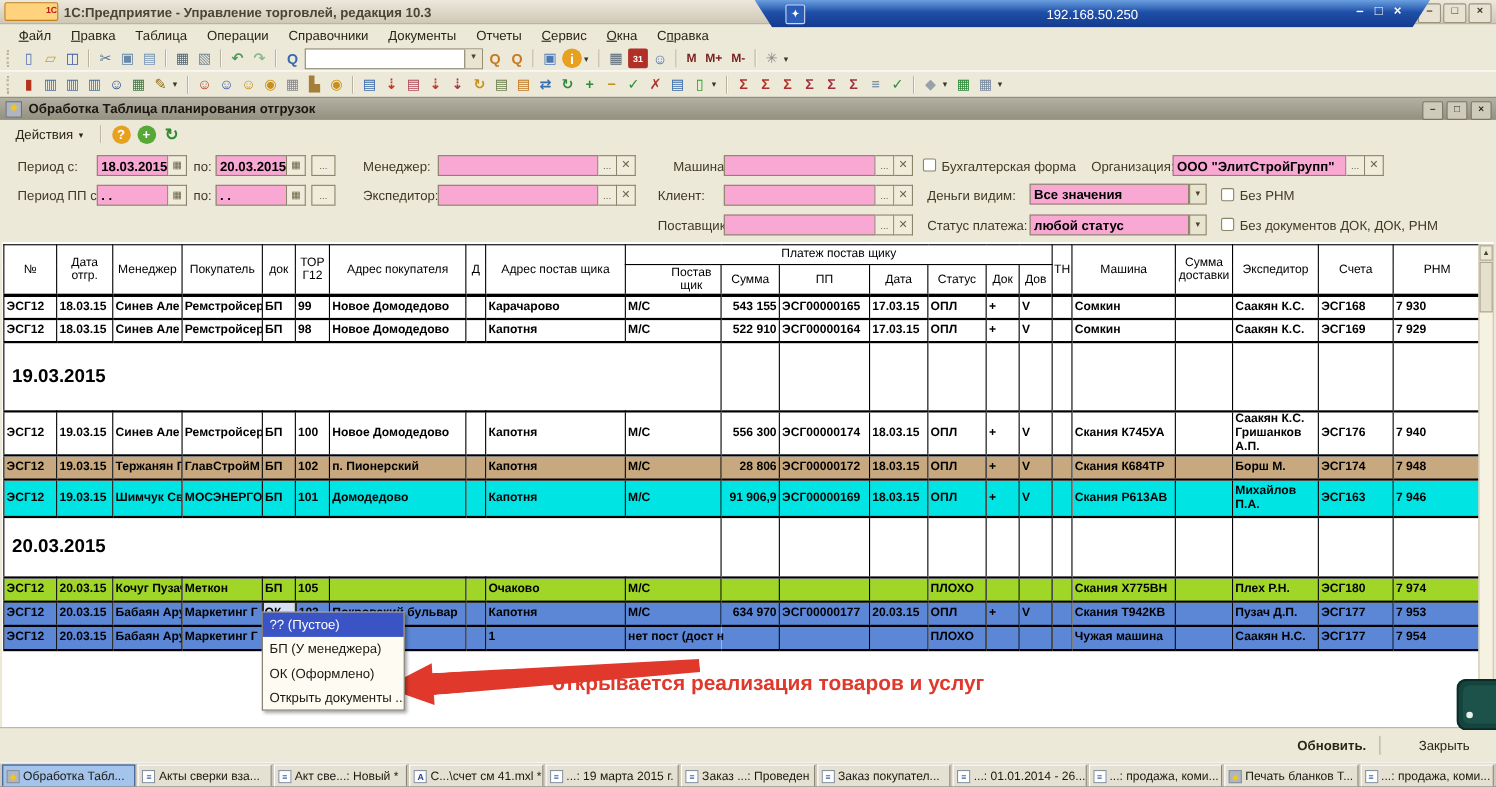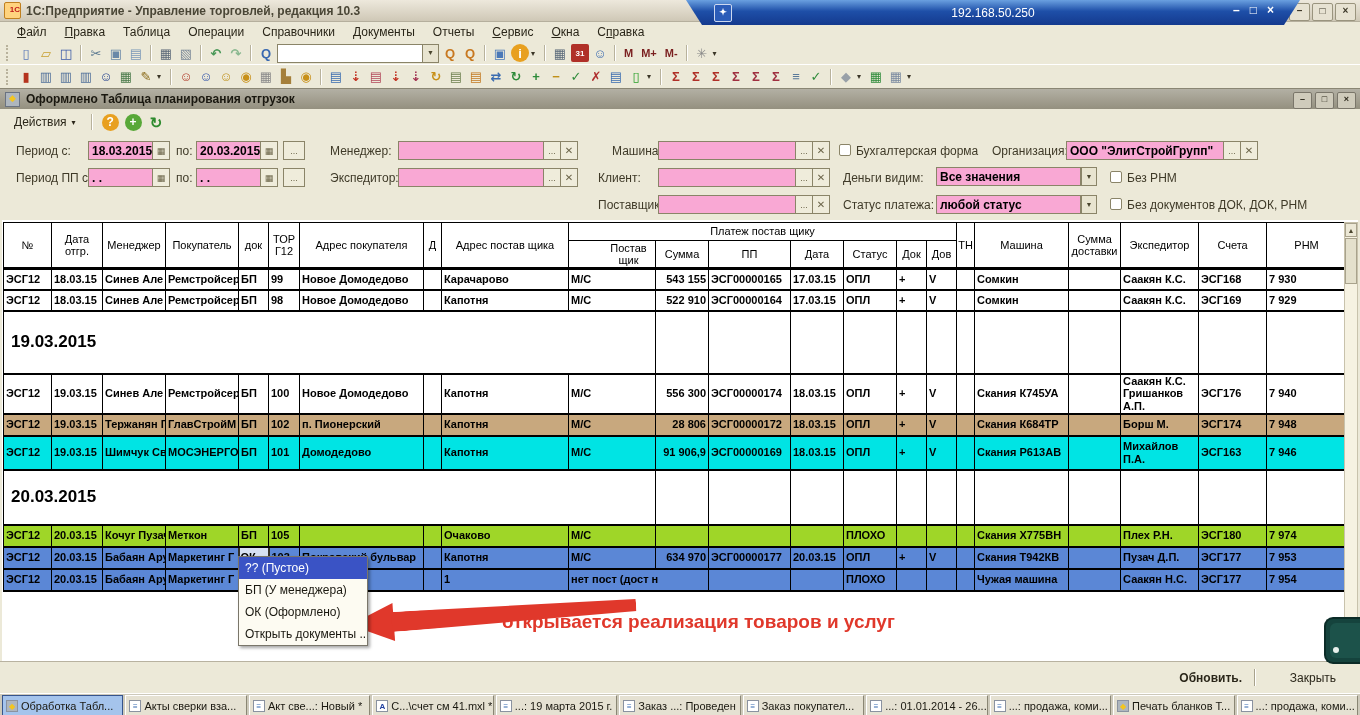--- a/index.html
+++ b/index.html
@@ -2,21 +2,21 @@
 <html><head>
 <meta charset="utf-8">
 <style>
   html,body{margin:0;padding:0;background:#555;}
   #screen{position:relative;width:1360px;height:715px;background:#ECE9D8;overflow:hidden;
     font-family:"Liberation Sans","DejaVu Sans",sans-serif;font-size:12px;color:#000;}
   
   .titlebar{position:absolute;left:0;top:0;width:1360px;height:22px;
     background:linear-gradient(180deg,#EDE8DC,#CFC8B6);display:flex;align-items:center;gap:5px;padding:0 4px;box-sizing:border-box;border-bottom:1px solid #B5AF9D;}
   .appicon{width:15px;height:15px;background:#FFD37E;border:1px solid #C08020;border-radius:2px;
-    font:bold 8px/13px "Liberation Sans",sans-serif;color:#C01818;text-align:right;}
+    font:bold 8px/13px "Liberation Sans",sans-serif;color:#C01818;text-align:right;padding-left:32px;}
   .apptitle{font-weight:bold;color:#4A4636;white-space:nowrap;}
   .winbtns{position:absolute;right:4px;top:3px;display:flex;gap:2px;}
   .wbtn{width:19px;height:16px;background:#E7E2D2;border:1px solid #9A947E;border-radius:2px;
     font:bold 10px/14px "Liberation Sans",sans-serif;text-align:center;color:#3A3526;}
   
   .rdpbar{position:absolute;left:686px;top:0;width:614px;height:25px;z-index:60;
     background:linear-gradient(180deg,#6AA0E0,#1E4FA8 45%,#143A8E);
     clip-path:polygon(0 0,100% 0,calc(100% - 16px) 100%,16px 100%);
     display:flex;align-items:center;color:#fff;}
   .rdp-addr{position:absolute;left:0;right:0;text-align:center;font-size:12px;}
@@ -233,21 +233,21 @@
       <div class="tsep"></div>
       <div class="ticon" style="color: rgb(152, 160, 168);">◆</div>
       <div class="tcaret">▾</div>
       <div class="ticon" style="color: rgb(46, 139, 58);">▦</div>
       <div class="ticon" style="color: rgb(122, 138, 160);">▦</div>
       <div class="tcaret">▾</div>
     </div>
 
   <div class="docbar">
     <span class="formico">◆</span>
-    <span class="doctitle">Оформлено  Таблица планирования отгрузок</span>
+    <span class="doctitle">Обработка  Таблица планирования отгрузок</span>
     <span class="docbtns">
       <span class="dbtn">–</span>
       <span class="dbtn">□</span>
       <span class="dbtn">×</span>
     </span>
   </div>
 
   <div class="actbar">
     <span class="actbtn">
       <span>Действия</span>

